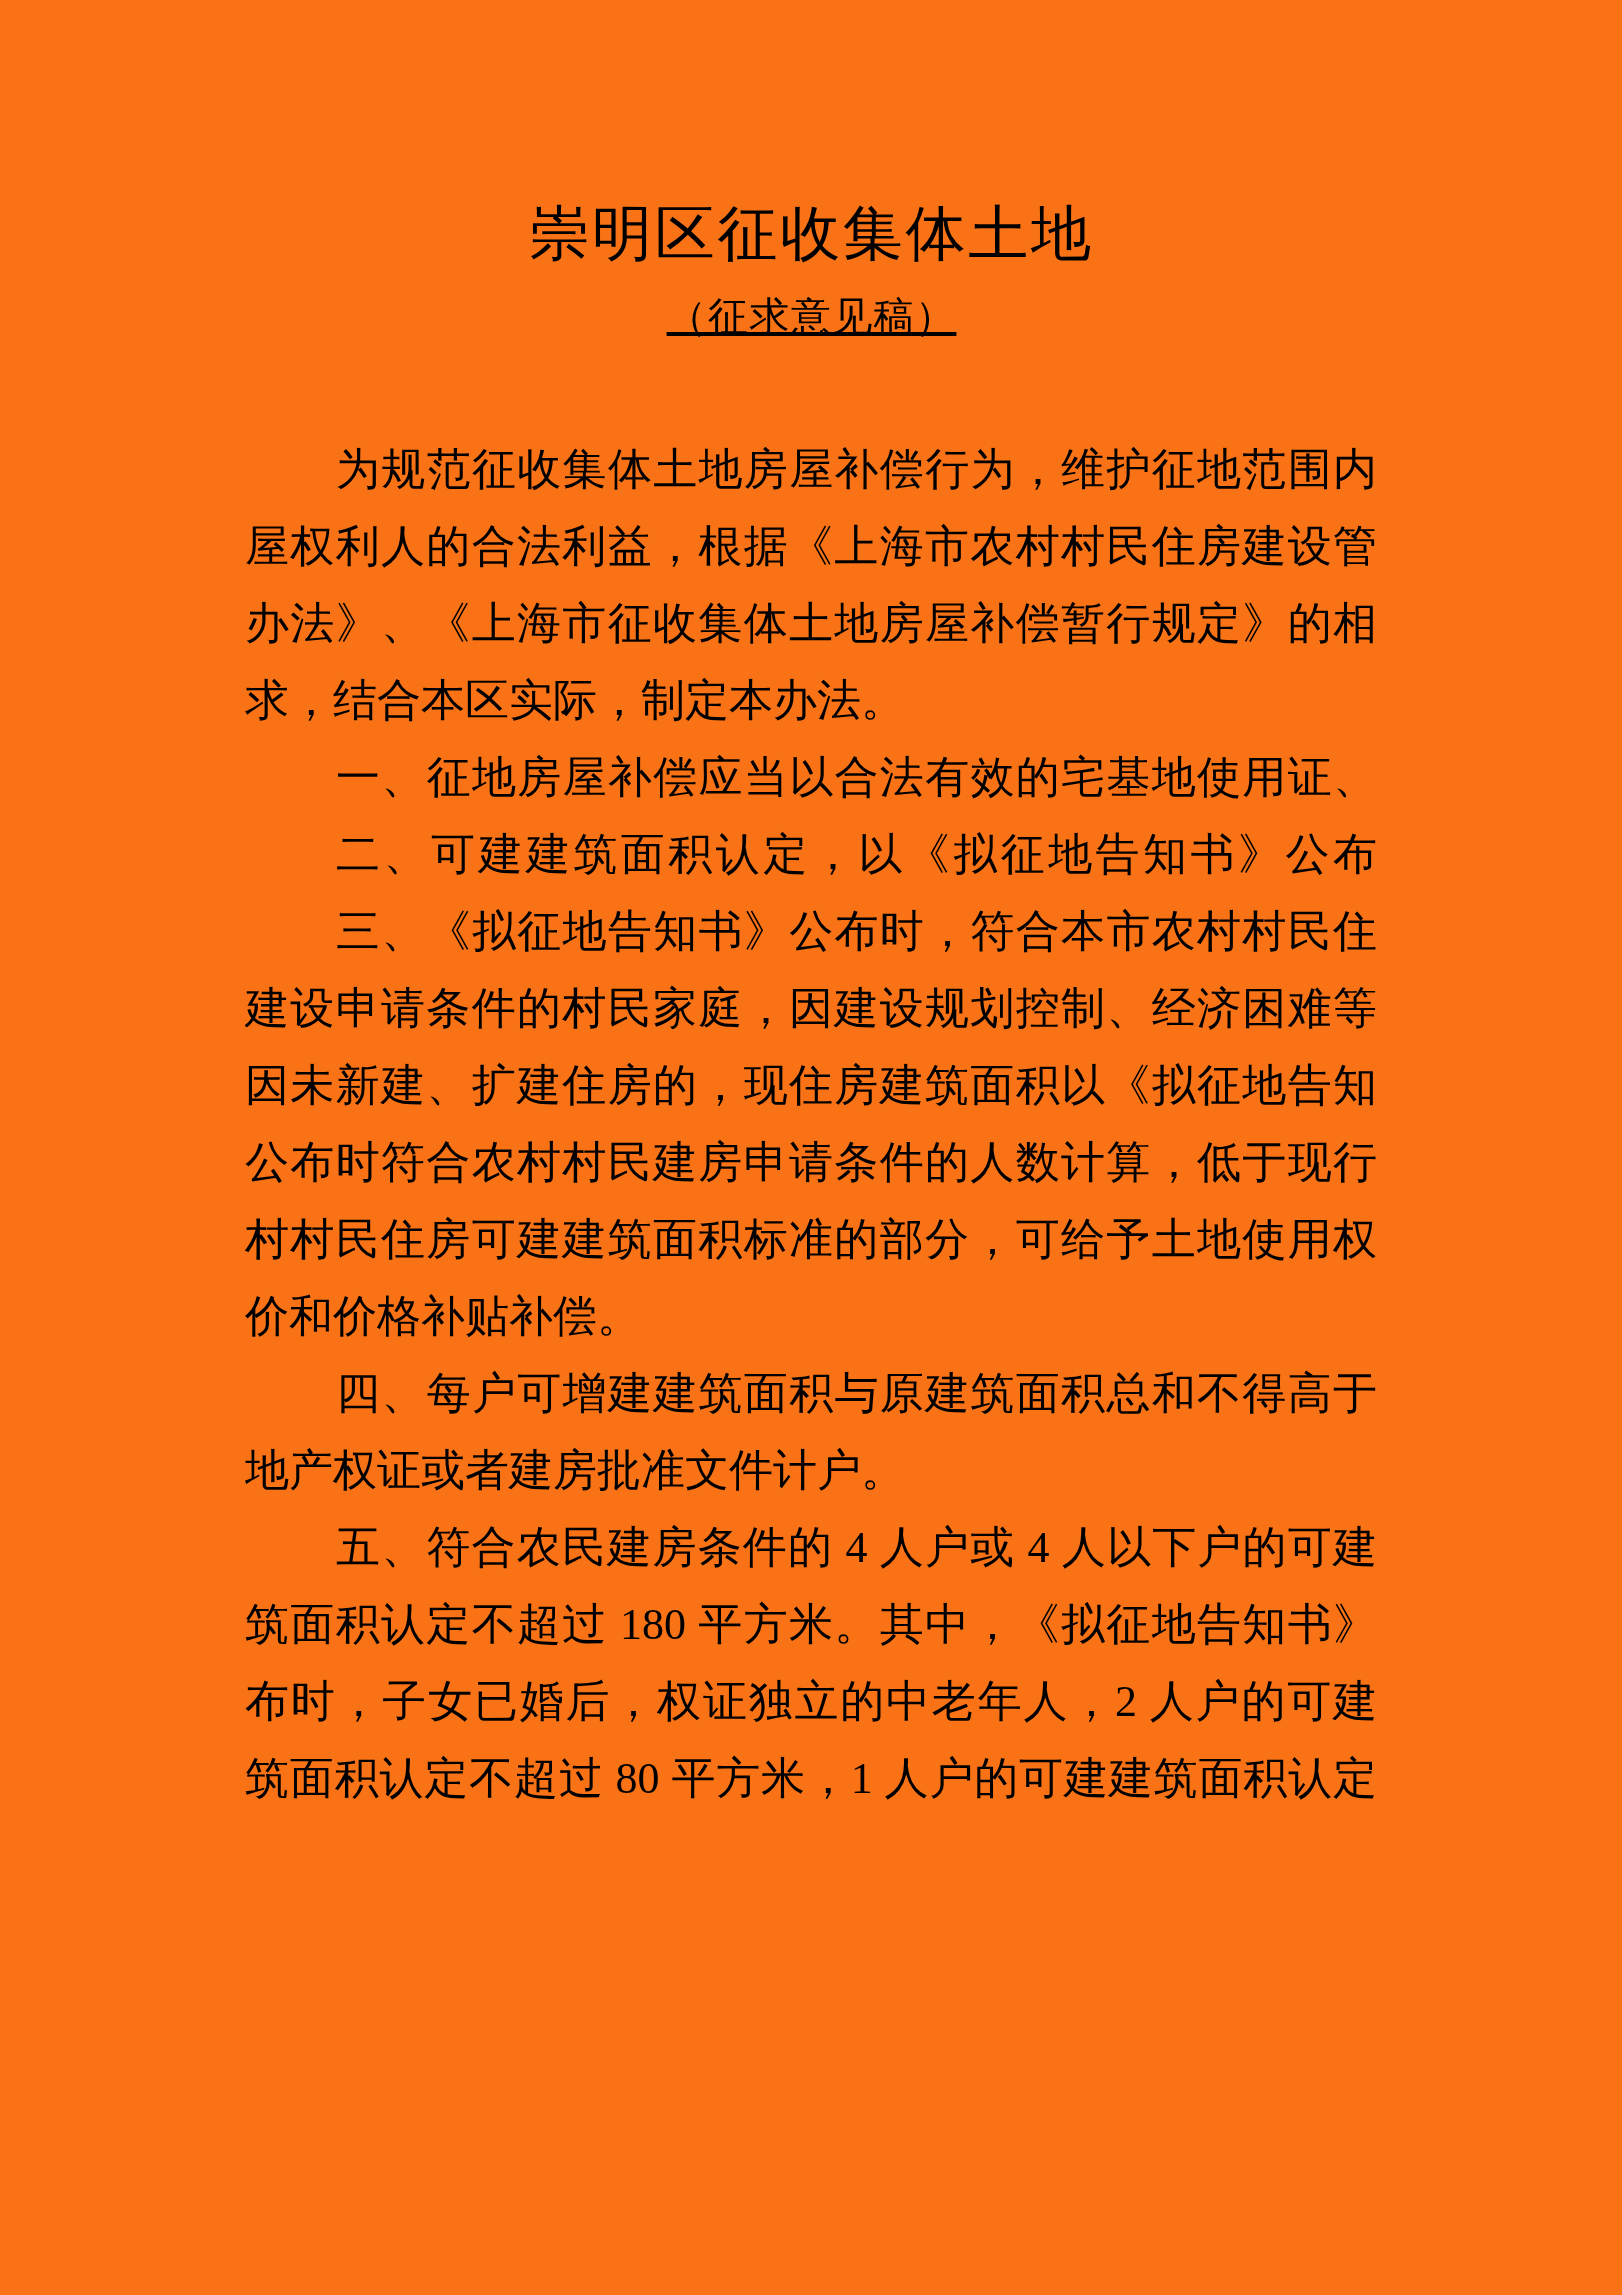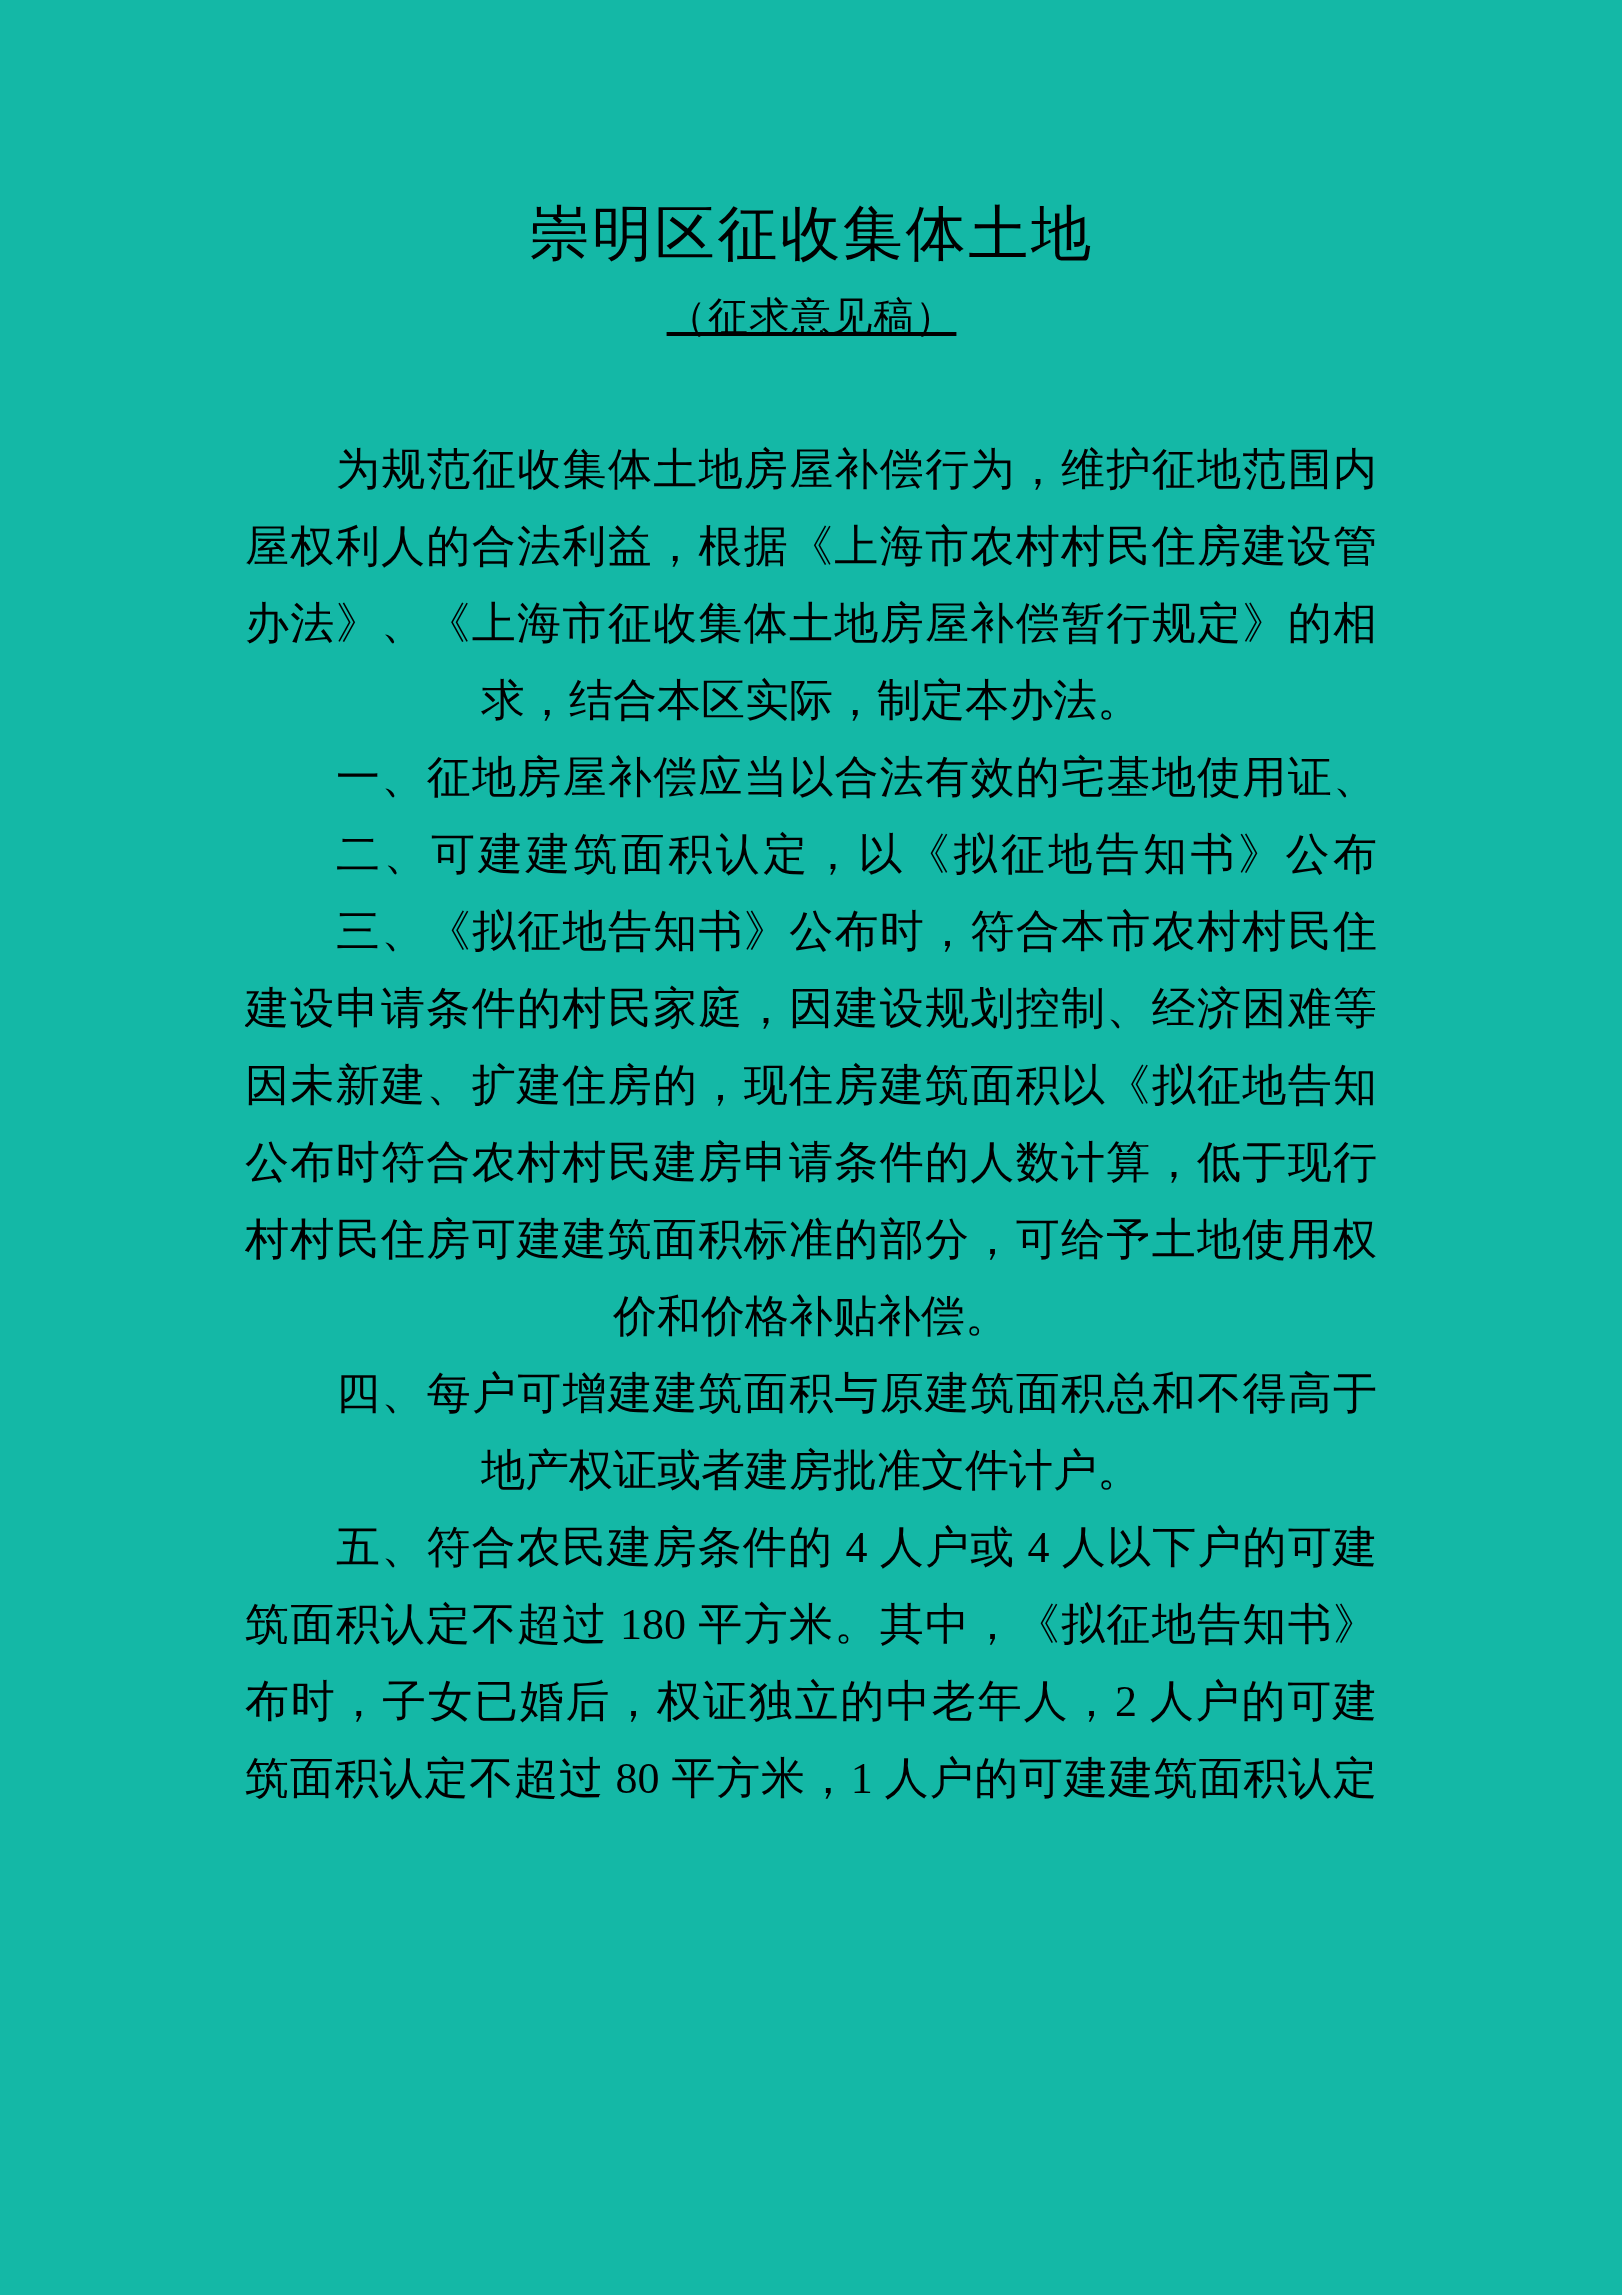--- a/index.html
+++ b/index.html
@@ -4,21 +4,21 @@
 <style>
   html, body {
     margin: 0;
     padding: 0;
     background: #ffffff;
   }
   .page {
     position: relative;
     width: 1623px;
     height: 2295px;
-    background: #14b8a6;
+    background: #f97316;
     color: #000000;
     font-family: "Liberation Serif", "DejaVu Serif", serif;
     overflow: hidden;
     box-sizing: border-box;
   }
   .title-block {
     padding-top: 195px;
     text-align: center;
   }
   .title-line {
@@ -36,21 +36,21 @@
     white-space: nowrap;
     text-decoration: underline;
   }
   .body-block {
     margin: 74px 246px 0 245px;
   }
   .line {
     font-size: 44px;
     line-height: 77px;
     height: 77px;
-    text-align: center;
+    text-align: left;
     overflow: hidden;
   }
   .line.j {
     text-align: justify;
     text-align-last: justify;
   }
   .line.ind {
     text-indent: 91px;
   }
 </style>

